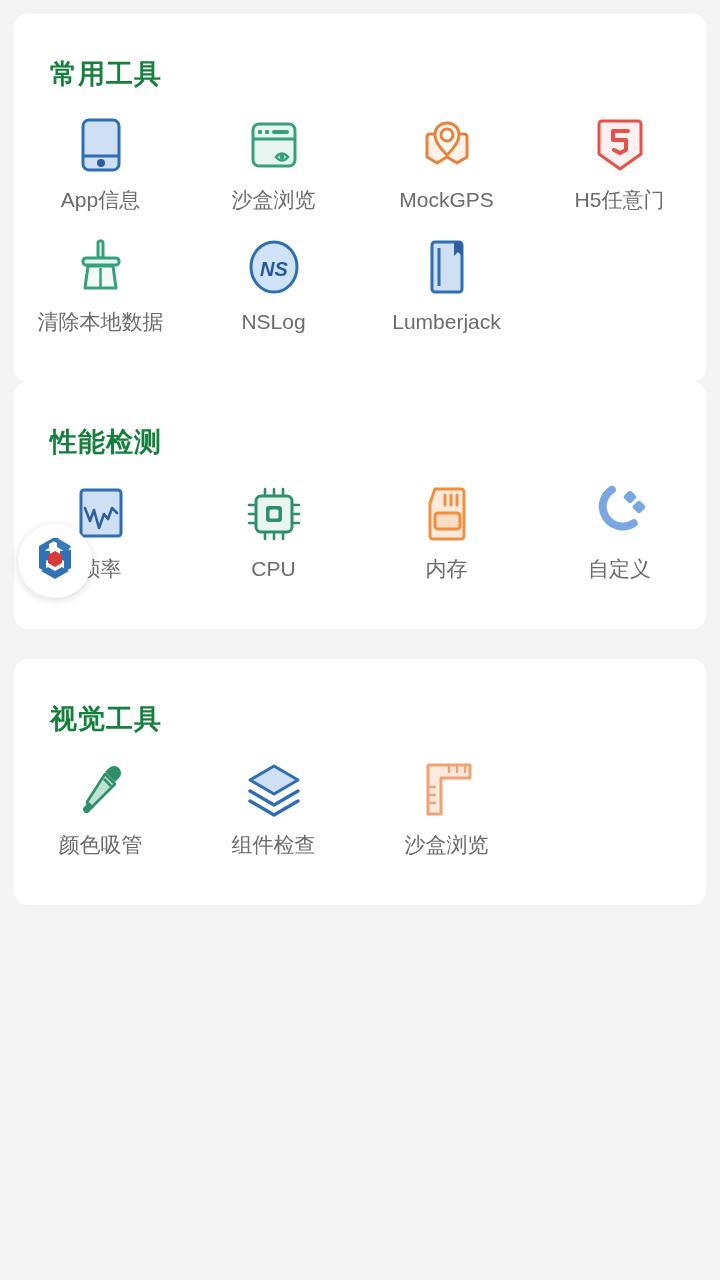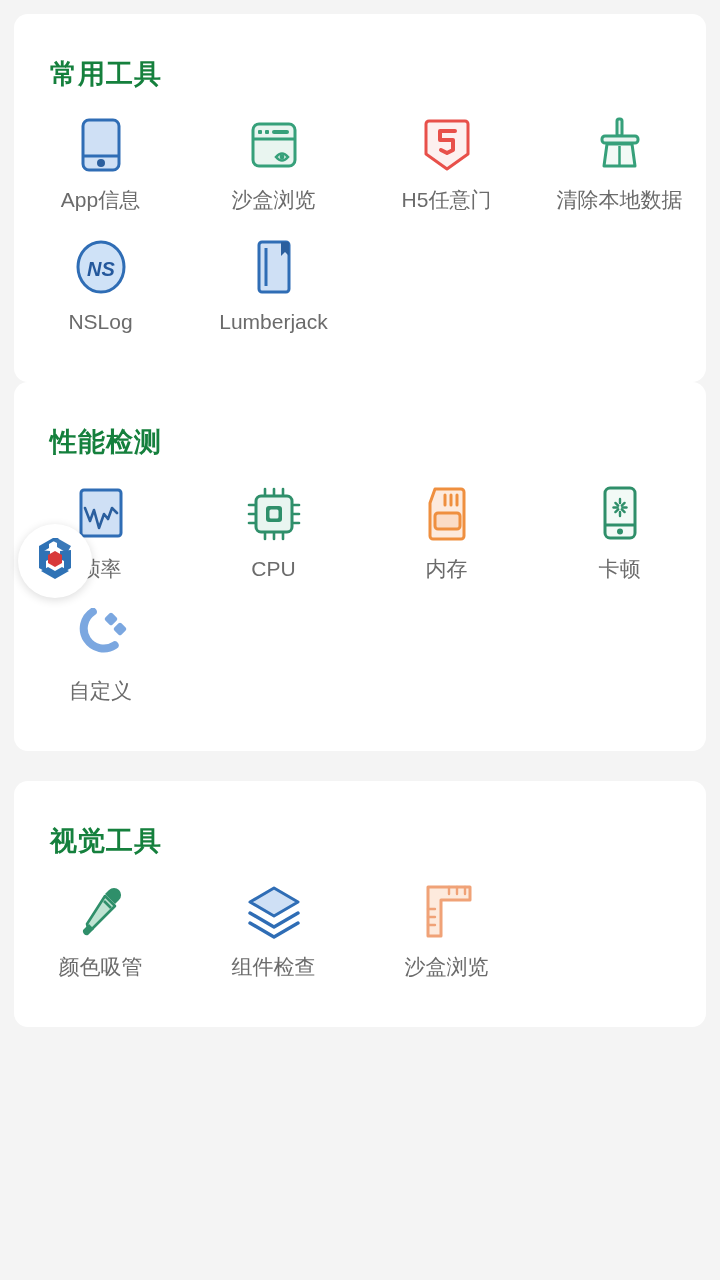--- a/index.html
+++ b/index.html
@@ -113,20 +113,31 @@
             <rect x="11" y="12" width="4" height="4" rx="1" fill="#36a07a"></rect>
             <rect x="18" y="12" width="4" height="4" rx="1" fill="#36a07a"></rect>
             <rect x="25" y="12" width="17" height="4" rx="2" fill="#36a07a"></rect>
             <path d="M29 39 q6 -7 12 0 q-6 7 -12 0 z" fill="none" stroke="#36a07a" stroke-width="2.6"></path>
             <circle cx="35" cy="39" r="2.4" fill="#36a07a"></circle>
           </svg>
         </span>
         <span class="lbl">沙盒浏览</span>
       </div>
 
+      <div class="tool">
+        <span class="ico">
+          <svg width="56" height="56" viewBox="0 0 56 56">
+            <path d="M8 20 q0 -3 3 -3 h6 M48 20 q0 -3 -3 -3 h-6" fill="none" stroke="#e8823c" stroke-width="3" stroke-linecap="round"></path>
+            <path d="M8 20 v20 l10 6 l10 -6 l10 6 l10 -6 v-20" fill="#fdf1e8" stroke="#e8823c" stroke-width="3" stroke-linejoin="round"></path>
+            <path d="M28 6 c-7 0 -12 5 -12 12 c0 9 12 20 12 20 s12 -11 12 -20 c0 -7 -5 -12 -12 -12 z" fill="#fff8f2" stroke="#e8823c" stroke-width="3"></path>
+            <circle cx="28" cy="18" r="6" fill="#ffffff" stroke="#e8823c" stroke-width="3"></circle>
+          </svg>
+        </span>
+        <span class="lbl">MockGPS</span>
+      </div>
 
       <div class="tool">
         <span class="ico">
           <svg width="50" height="58" viewBox="0 0 50 58">
             <path d="M7 5 h36 a3 3 0 0 1 3 3 v30 l-21 15 l-21 -15 v-30 a3 3 0 0 1 3 -3 z" fill="#fdf0ef" stroke="#e8504a" stroke-width="3" stroke-linejoin="round"></path>
             <path d="M33 15 H18 v9 h13 v10 l-6 3 l-6 -3" fill="none" stroke="#e8504a" stroke-width="4" stroke-linecap="round" stroke-linejoin="round"></path>
           </svg>
         </span>
         <span class="lbl">H5任意门</span>
       </div>
@@ -230,40 +241,20 @@
                 <line x1="28" y1="10" x2="28" y2="20"></line>
                 <line x1="34" y1="10" x2="34" y2="20"></line>
             </g>
             <rect x="12" y="28" width="25" height="16" rx="3" fill="#fbdcc6" stroke="#ef8f3f" stroke-width="3"></rect>
           </svg>
         </span>
         <span class="lbl">内存</span>
       </div>
 
 
-      <div class="tool">
-        <span class="ico">
-          <svg width="46" height="58" viewBox="0 0 46 58">
-            <rect x="8" y="3" width="30" height="50" rx="5" fill="#f2faf6" stroke="#2f8f6a" stroke-width="3"></rect>
-            <line x1="8" y1="40" x2="38" y2="40" stroke="#2f8f6a" stroke-width="3"></line>
-            <circle cx="23" cy="46.5" r="3" fill="#2f8f6a"></circle>
-            <g stroke="#2f8f6a" stroke-width="2.4" stroke-linecap="round">
-              <line x1="23" y1="14" x2="23" y2="18"></line>
-              <line x1="23" y1="27" x2="23" y2="31"></line>
-              <line x1="16.5" y1="22.5" x2="20.5" y2="22.5"></line>
-              <line x1="25.5" y1="22.5" x2="29.5" y2="22.5"></line>
-              <line x1="18.4" y1="17.9" x2="21.2" y2="20.7"></line>
-              <line x1="24.8" y1="24.3" x2="27.6" y2="27.1"></line>
-              <line x1="27.6" y1="17.9" x2="24.8" y2="20.7"></line>
-              <line x1="21.2" y1="24.3" x2="18.4" y2="27.1"></line>
-            </g>
-          </svg>
-        </span>
-        <span class="lbl">卡顿</span>
-      </div>
 
       <div class="tool">
         <span class="ico">
           <svg width="56" height="56" viewBox="0 0 56 56">
             <path d="M12 8 A20 20 0 1 0 44 32" fill="none" stroke="#7ba7e0" stroke-width="8" stroke-linecap="round" transform="rotate(20 28 28)"></path>
             <rect x="33" y="6" width="10" height="10" rx="2" fill="#7ba7e0" transform="rotate(45 38 11)"></rect>
             <rect x="42" y="16" width="10" height="10" rx="2" fill="#7ba7e0" transform="rotate(45 47 21)"></rect>
           </svg>
         </span>
         <span class="lbl">自定义</span>

